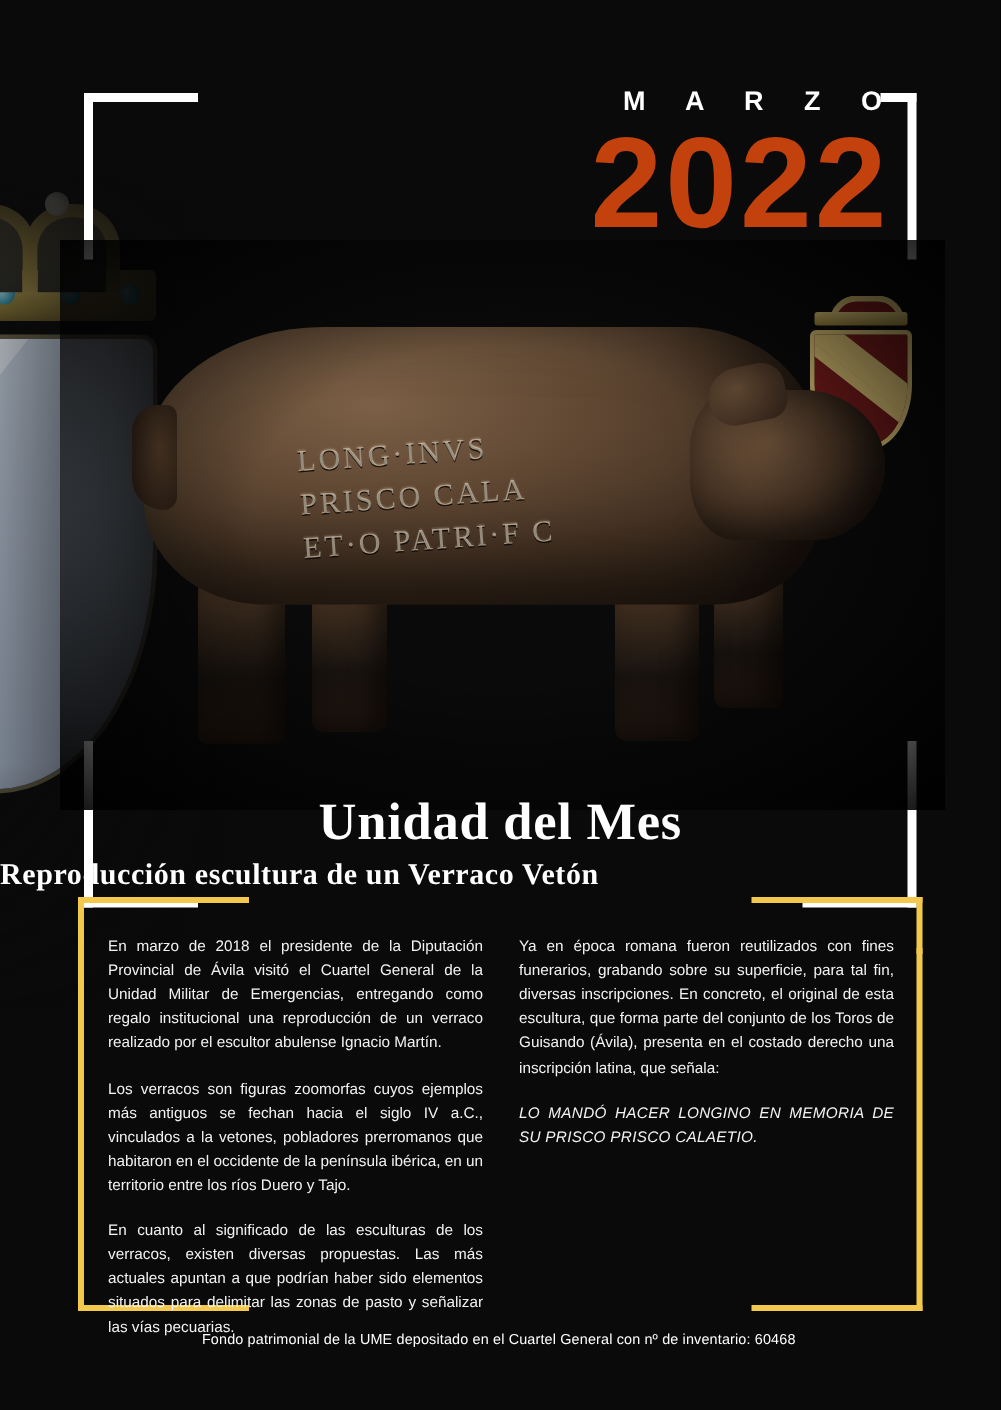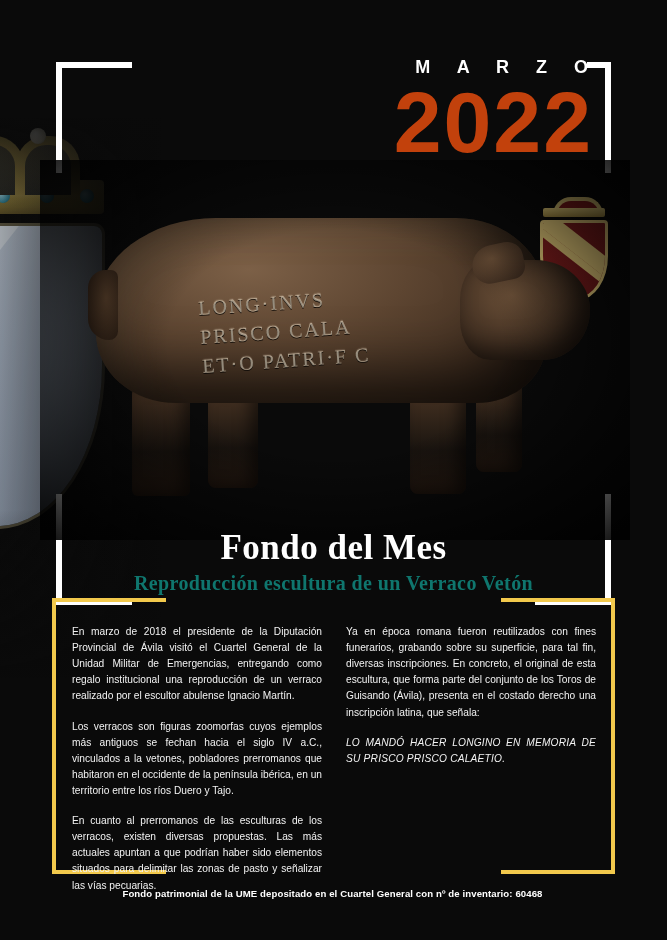--- a/index.html
+++ b/index.html
@@ -329,26 +329,26 @@
     font-weight: 700;
     font-size: 35px;
     letter-spacing: 0.5px;
     color: #ffffff;
   }
   .title-sub {
     position: absolute;
     top: 572px;
     left: 0;
     width: 667px;
-    text-align: center;
+    text-align: left;
     font-family: "Liberation Serif", serif;
     font-weight: 700;
     font-size: 20px;
     letter-spacing: 0.4px;
-    color: #0f766e;
+    color: #ffffff;
   }
 
   
   .gold-tl {
     position: absolute;
     left: 52px; top: 598px;
     width: 110px; height: 34px;
     border-left: 4px solid #f2c94c;
     border-top: 4px solid #f2c94c;
   }
@@ -412,21 +412,21 @@
   }
 
   
   .footer {
     position: absolute;
     left: 0;
     top: 888px;
     width: 665px;
     text-align: center;
     font-size: 9.6px;
-    font-weight: 700;
+    font-weight: 400;
     color: #ffffff;
     letter-spacing: 0.1px;
   }
 </style>
 </head>
 <body>
 
 <div class="poster">
 
   <div class="crest-bg">
@@ -490,35 +490,35 @@
       <div class="v-ear"></div>
       <div class="inscription">
         <div>LONG·INVS</div>
         <div>PRISCO CALA</div>
         <div>ET·O PATRI·F C</div>
       </div>
     </div>
     <div class="photo-vignette"></div>
   </div>
 
-  <div class="title-main">Fondo del Mes</div>
+  <div class="title-main">Unidad del Mes</div>
   <div class="title-sub">Reproducción  escultura  de un Verraco Vetón</div>
 
   <div class="gold-tl"></div>
   <div class="gold-tr"></div>
   <div class="gold-bl"></div>
   <div class="gold-br"></div>
   <div class="gold-left-line"></div>
   <div class="gold-right-line"></div>
 
   <div class="columns">
     <div class="col">
       <p>En marzo de 2018 el presidente de la Diputación Provincial de Ávila visitó el Cuartel General de la Unidad Militar de Emergencias, entregando como regalo institucional una reproducción de un verraco realizado por el escultor abulense Ignacio Martín.</p>
       <p>Los verracos son figuras zoomorfas cuyos ejemplos más antiguos se fechan hacia el siglo IV a.C., vinculados a la vetones, pobladores prerromanos que habitaron en el occidente de la península ibérica, en un territorio entre los ríos Duero y Tajo.</p>
-      <p>En cuanto al prerromanos de las esculturas de los verracos, existen diversas propuestas. Las más actuales apuntan a que podrían haber sido elementos situados para delimitar las zonas de pasto y señalizar las vías pecuarias.</p>
+      <p>En cuanto al significado de las esculturas de los verracos, existen diversas propuestas. Las más actuales apuntan a que podrían haber sido elementos situados para delimitar las zonas de pasto y señalizar las vías pecuarias.</p>
     </div>
     <div class="col">
       <p>Ya en época romana fueron reutilizados con fines funerarios, grabando sobre su superficie, para tal fin, diversas inscripciones. En concreto, el original de esta escultura, que forma parte del conjunto de los Toros de Guisando (Ávila), presenta en el costado derecho una inscripción latina, que señala:</p>
       <p class="italic">LO MANDÓ HACER LONGINO EN MEMORIA DE SU PRISCO PRISCO CALAETIO.</p>
     </div>
   </div>
 
   <div class="footer">Fondo patrimonial de la UME depositado en el Cuartel General con nº de inventario: 60468</div>
 
 </div>

